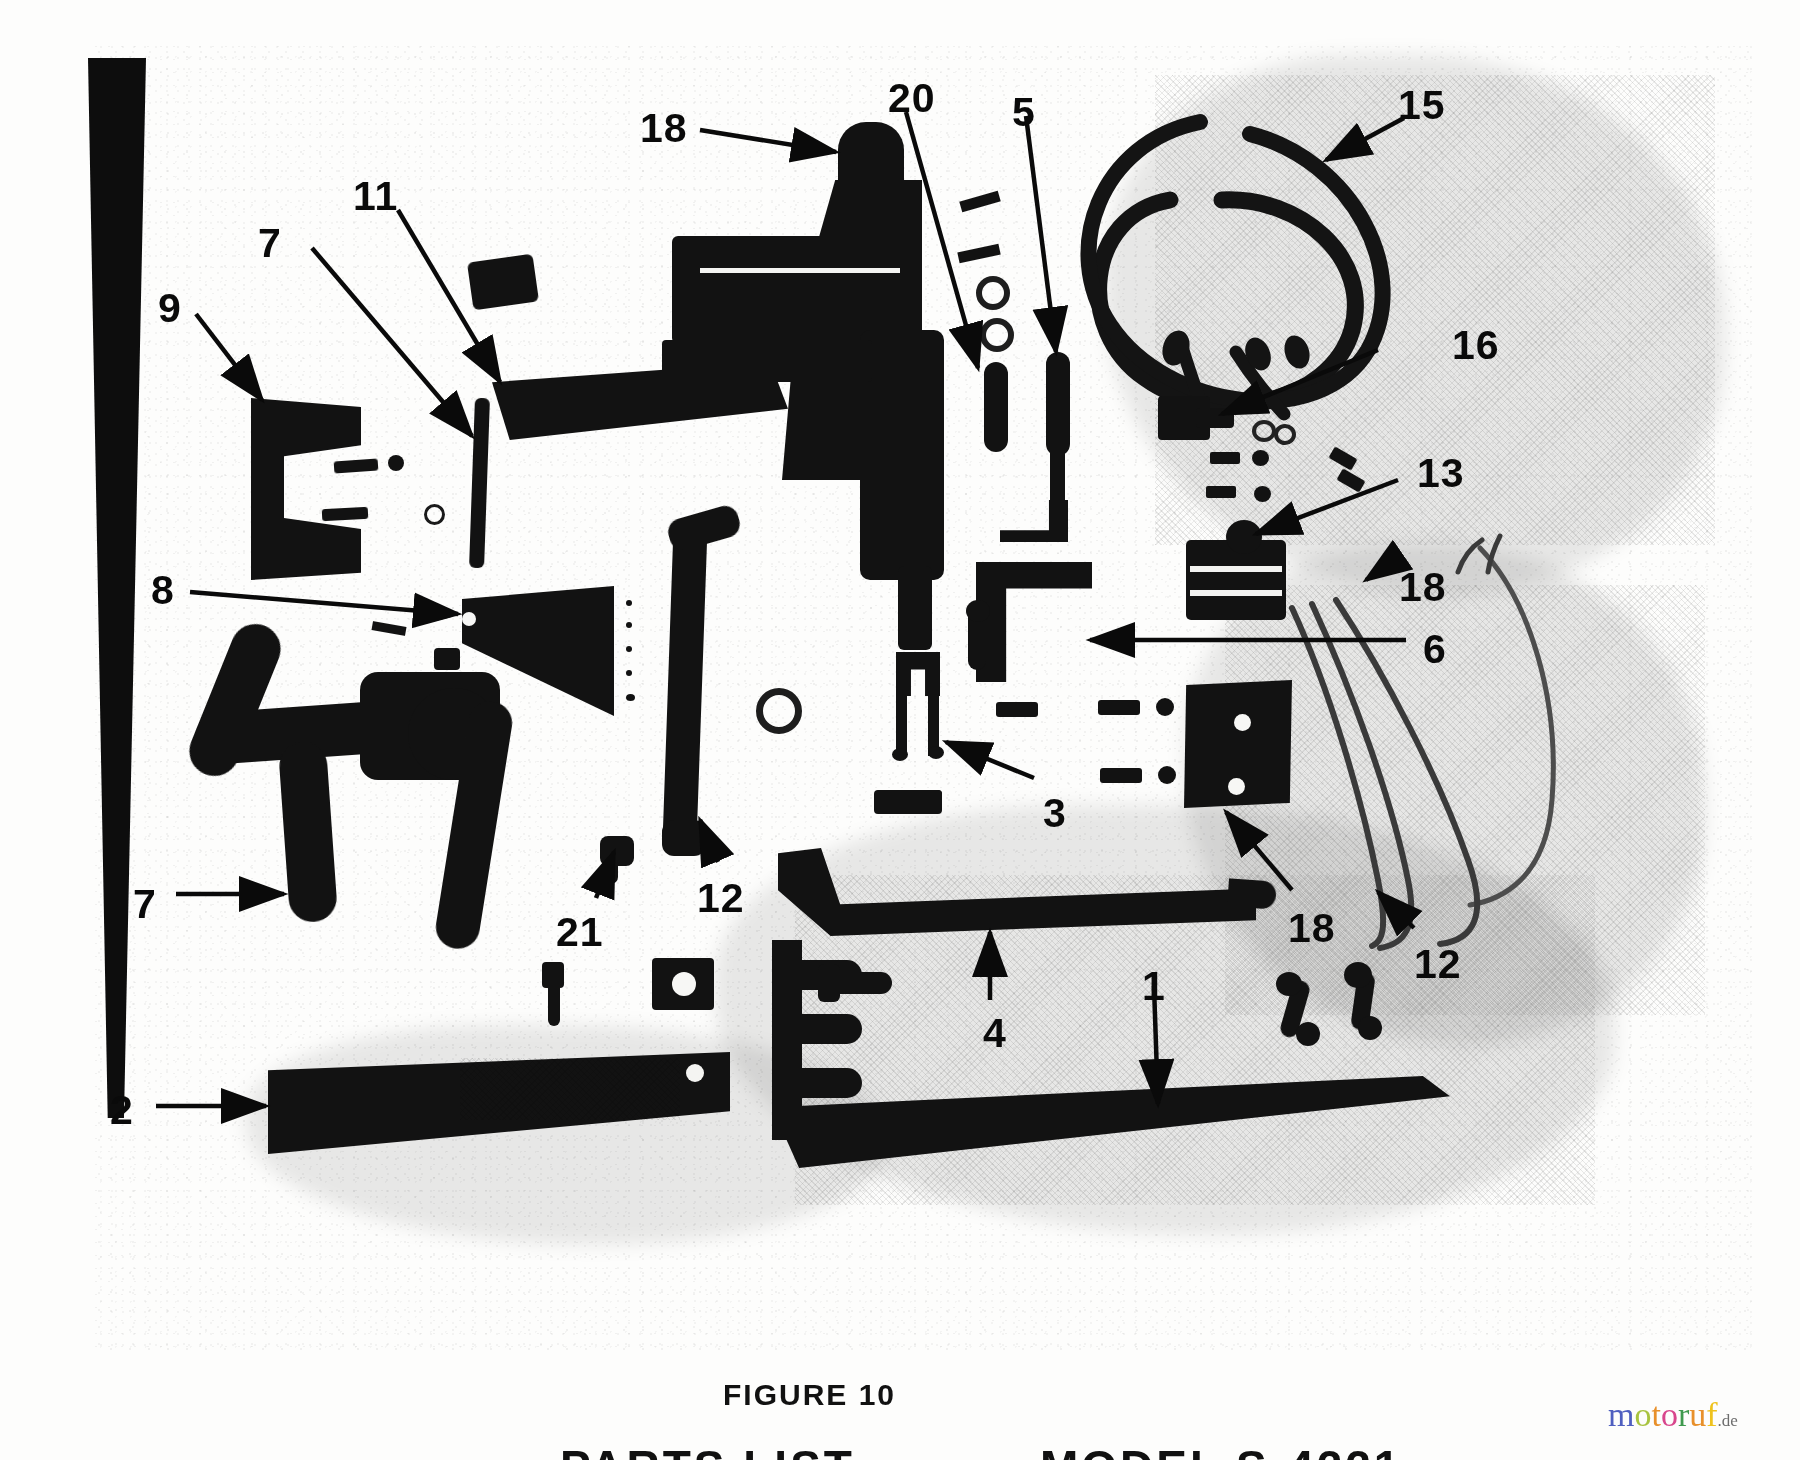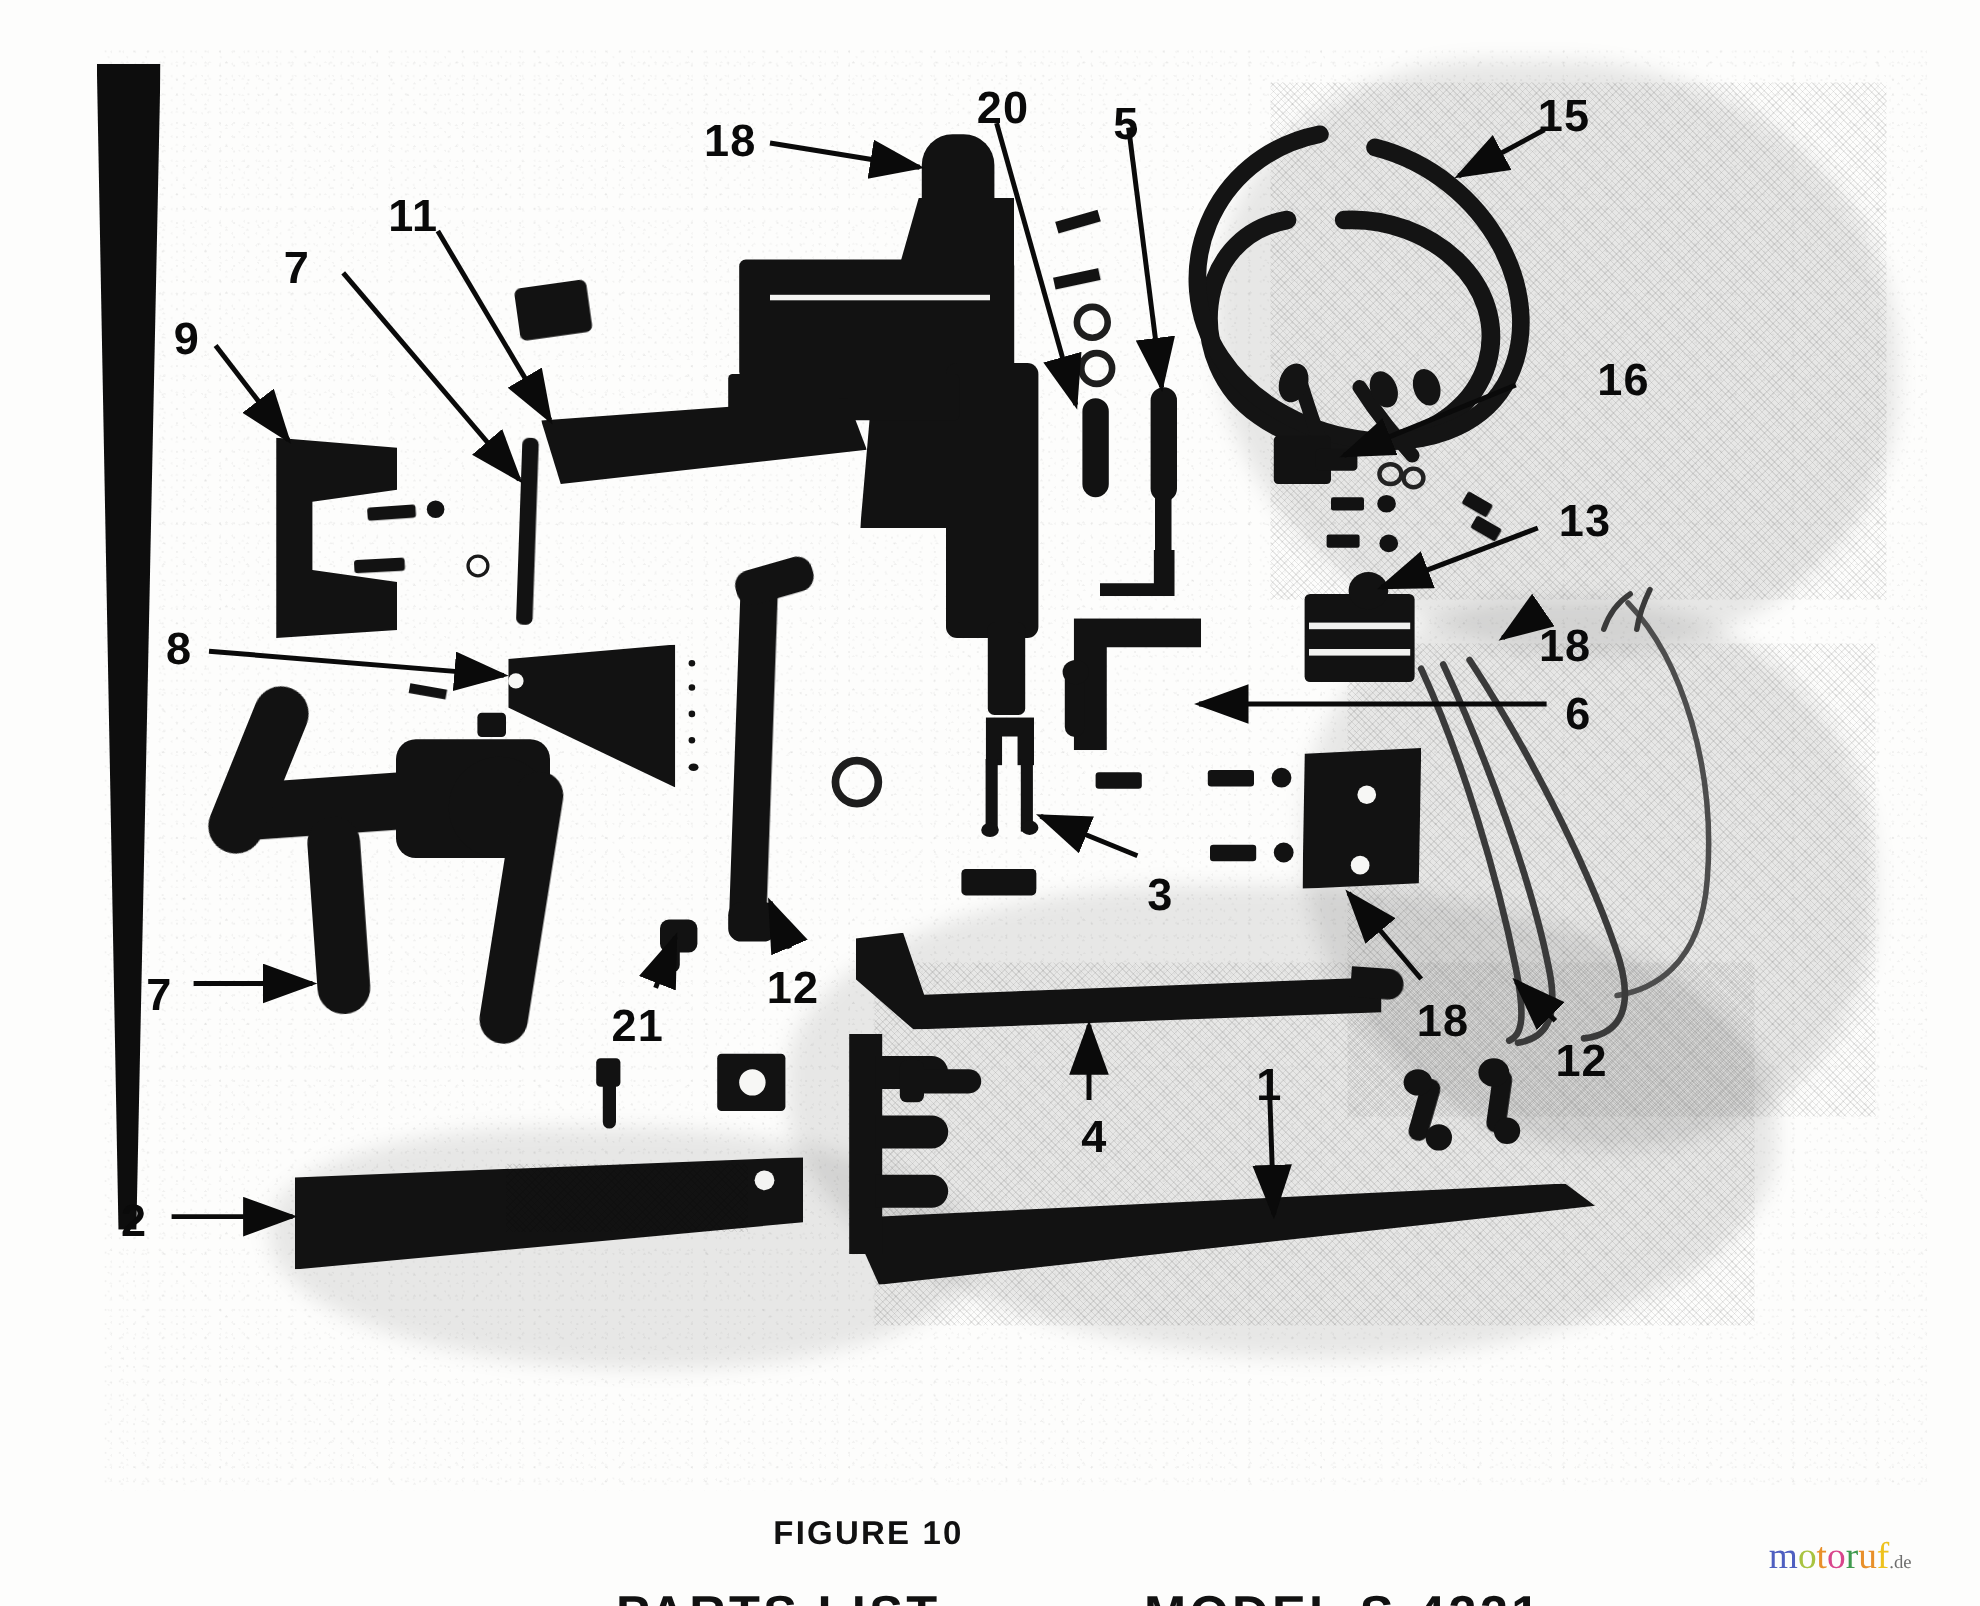--- a/index.html
+++ b/index.html
@@ -310,21 +310,21 @@
   <div class="num" style="left:1405px;top:453px;margin-left:12px;">13</div>
   <div class="num" style="left:1288px;top:908px;">18</div>
   <div class="num" style="left:1398px;top:85px;">15</div>
   <div class="num" style="left:1452px;top:325px;">16</div>
   <div class="num" style="left:1414px;top:944px;">12</div>
   <div class="num" style="left:1399px;top:534px;margin-top:33px;">18</div>
   <div class="num" style="left:640px;top:108px;">18</div>
   <div class="num" style="left:888px;top:78px;">20</div>
   <div class="num" style="left:556px;top:912px;">21</div>
 
-  <div class="caption" style="left:703px;top:1378px;">FIGURE  10</div>
+  <div class="caption" style="left:723px;top:1378px;">FIGURE  10</div>
 
   <div class="headline" style="left:560px;top:1440px;">PARTS LIST</div>
   <div class="headline" style="left:1040px;top:1440px;">MODEL  S-4221</div>
 
   <div class="wm" style="left:1608px;top:1398px;">
     <span style="color:#4f5fc0;">m</span><span style="color:#a8c340;">o</span><span style="color:#e8902a;">t</span><span style="color:#d8468c;">o</span><span style="color:#3f9a4e;">r</span><span style="color:#e8902a;">u</span><span style="color:#eec21d;">f</span><span class="tld">.de</span>
   </div>
 
 </div>
 

